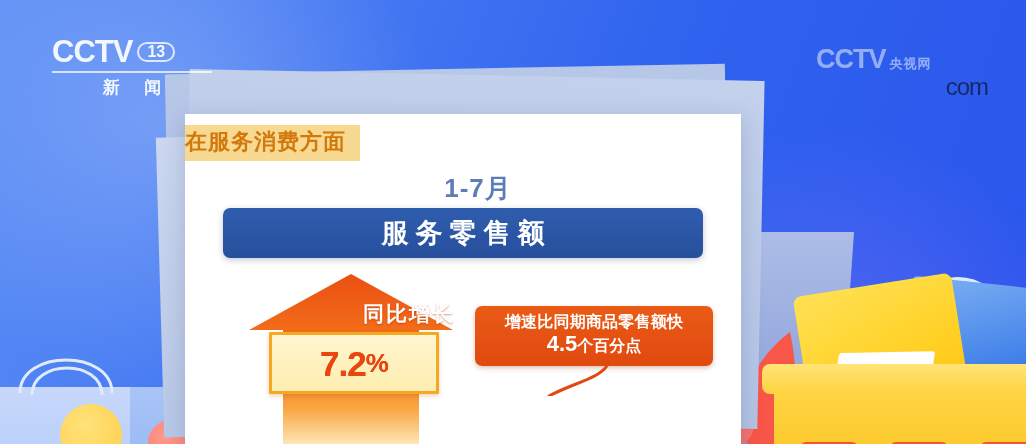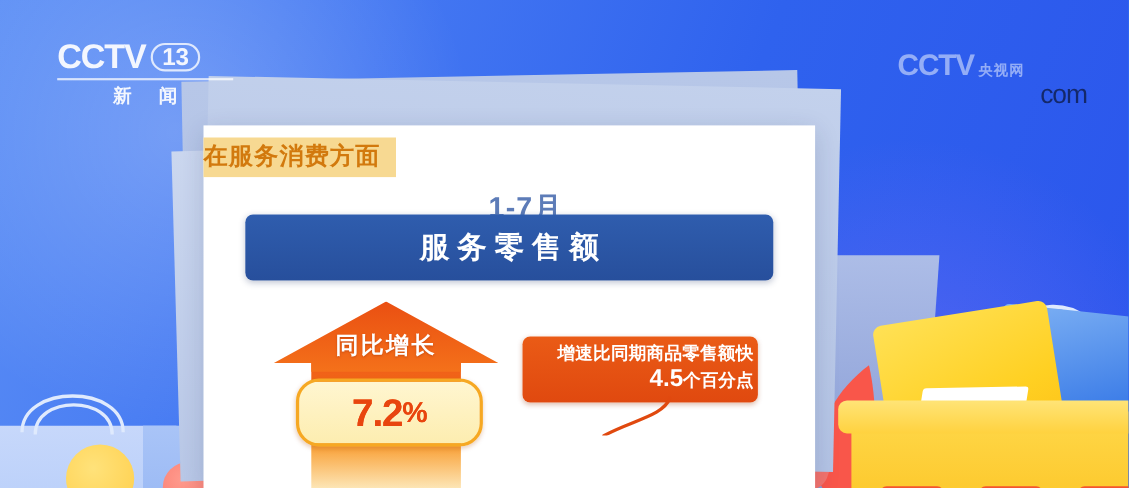--- a/index.html
+++ b/index.html
@@ -114,80 +114,80 @@
     background:#f7d992;color:#d2790d;
     font-size:22px;font-weight:bold;letter-spacing:1px;line-height:1;
     white-space:nowrap;
   }
   .period{
     position:absolute;left:0;right:0;top:57px;text-align:center;
     color:#5d7cb8;font-size:26px;font-weight:bold;letter-spacing:1px;
     padding-left:30px;
   }
   .banner{
-    position:absolute;left:38px;top:81px;width:480px;height:60px;
+    position:absolute;left:38px;top:94px;width:480px;height:50px;
     background:linear-gradient(180deg,#2f5dae 0%,#274f9c 100%);
     border-radius:7px;
     display:flex;align-items:center;justify-content:center;
     box-shadow:0 2px 6px rgba(20,40,90,.25);
   }
   .banner span{
     color:#fff;font-size:27px;font-weight:bold;letter-spacing:7px;
     text-indent:7px;
   }
 
   
   .arrow{position:absolute;left:62px;top:160px;width:208px;height:185px;}
   .arrow .shaft{
     position:absolute;left:36px;top:52px;width:136px;height:133px;
     background:linear-gradient(180deg,#ef5a17 0%,#f4711a 28%,#f9a641 62%,#fde9bc 90%,#ffffff 100%);
   }
   .arrow svg{position:absolute;left:0;top:0;}
   .arrow .label{
-    position:absolute;left:0;right:0;top:26px;text-align:center;
+    position:absolute;left:0;right:0;top:26px;text-align:right;
     color:#ffffff;font-size:21px;font-weight:bold;letter-spacing:2px;
     text-shadow:0 1px 2px rgba(150,40,0,.45);
   }
   .valuebox{
-    position:absolute;left:22px;top:70px;width:164px;height:56px;
+    position:absolute;left:22px;top:58px;width:164px;height:56px;
     background:linear-gradient(180deg,#fff6d0 0%,#fdedb0 100%);
-    border:3px solid #f6a823;border-radius:21px;
+    border:3px solid #f6a823;border-radius:1px;
     display:flex;align-items:center;justify-content:center;
     box-shadow:0 2px 4px rgba(170,70,0,.25);
   }
   .valuebox .val{
     font-size:35px;font-weight:bold;line-height:1;
     background:linear-gradient(180deg,#f05a14 0%,#ef3d12 100%);
     -webkit-background-clip:text;background-clip:text;color:#e8450f;
     letter-spacing:-1px;
   }
   .valuebox .pct{font-size:26px;}
 
   
   .callout{position:absolute;left:278px;top:192px;width:230px;height:90px;}
   .callout .bubble{
-    position:absolute;left:12px;top:0;width:206px;padding:7px 4px 9px;
+    position:absolute;left:12px;top:0;width:206px;padding:7px 16px 9px;
     background:linear-gradient(180deg,#ea5b16 0%,#e0490f 100%);
-    border-radius:7px;text-align:right;color:#fff;line-height:1.12;
+    border-radius:7px;text-align:center;color:#fff;line-height:1.12;
     box-shadow:0 2px 5px rgba(150,50,0,.3);
   }
   .callout .l1{font-size:16px;font-weight:bold;letter-spacing:.2px;display:block;}
   .callout .l2{font-size:16px;font-weight:bold;display:block;margin-top:1px;}
   .callout .l2 b{font-size:22px;}
   .callout svg{position:absolute;left:0;top:0;}
 
   
   .cctv13{position:absolute;left:52px;top:36px;width:160px;height:66px;opacity:.92;}
   .cctv13 .row1{
     color:#fff;font-size:31px;font-weight:bold;letter-spacing:-1px;
     display:flex;align-items:center;line-height:1;
   }
   .cctv13 .n13{
     margin-left:5px;border:2px solid rgba(255,255,255,.85);border-radius:13px;
-    padding:0 8px;font-size:22px;letter-spacing:0;
+    padding:0 8px;font-size:16px;letter-spacing:0;
   }
   .cctv13 .rule{height:2px;background:rgba(255,255,255,.8);margin:4px 0 3px;}
   .cctv13 .row2{
     color:#fff;font-size:17px;font-weight:bold;letter-spacing:10px;text-align:center;
     text-indent:10px;
   }
   .cctvcom{position:absolute;right:38px;top:46px;width:172px;height:42px;opacity:.55;}
   .cctvcom .mark{
     color:#e9f0ff;font-size:27px;font-weight:bold;letter-spacing:-1px;line-height:1;
     display:flex;align-items:baseline;

